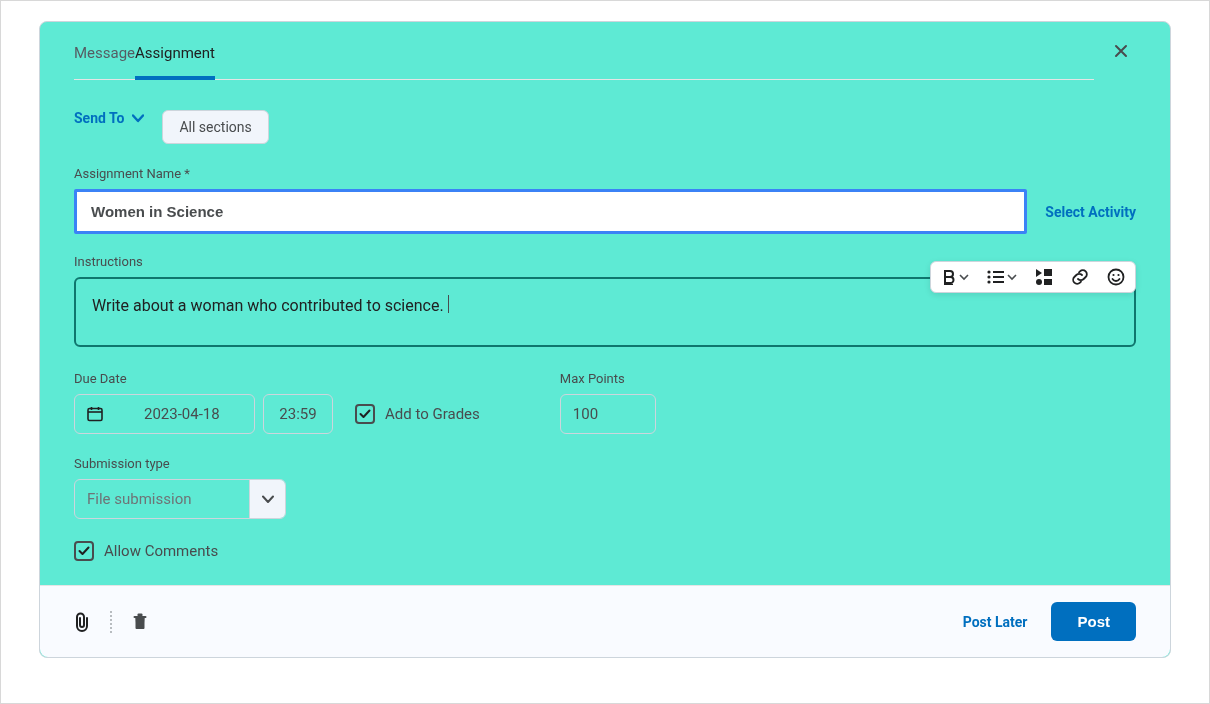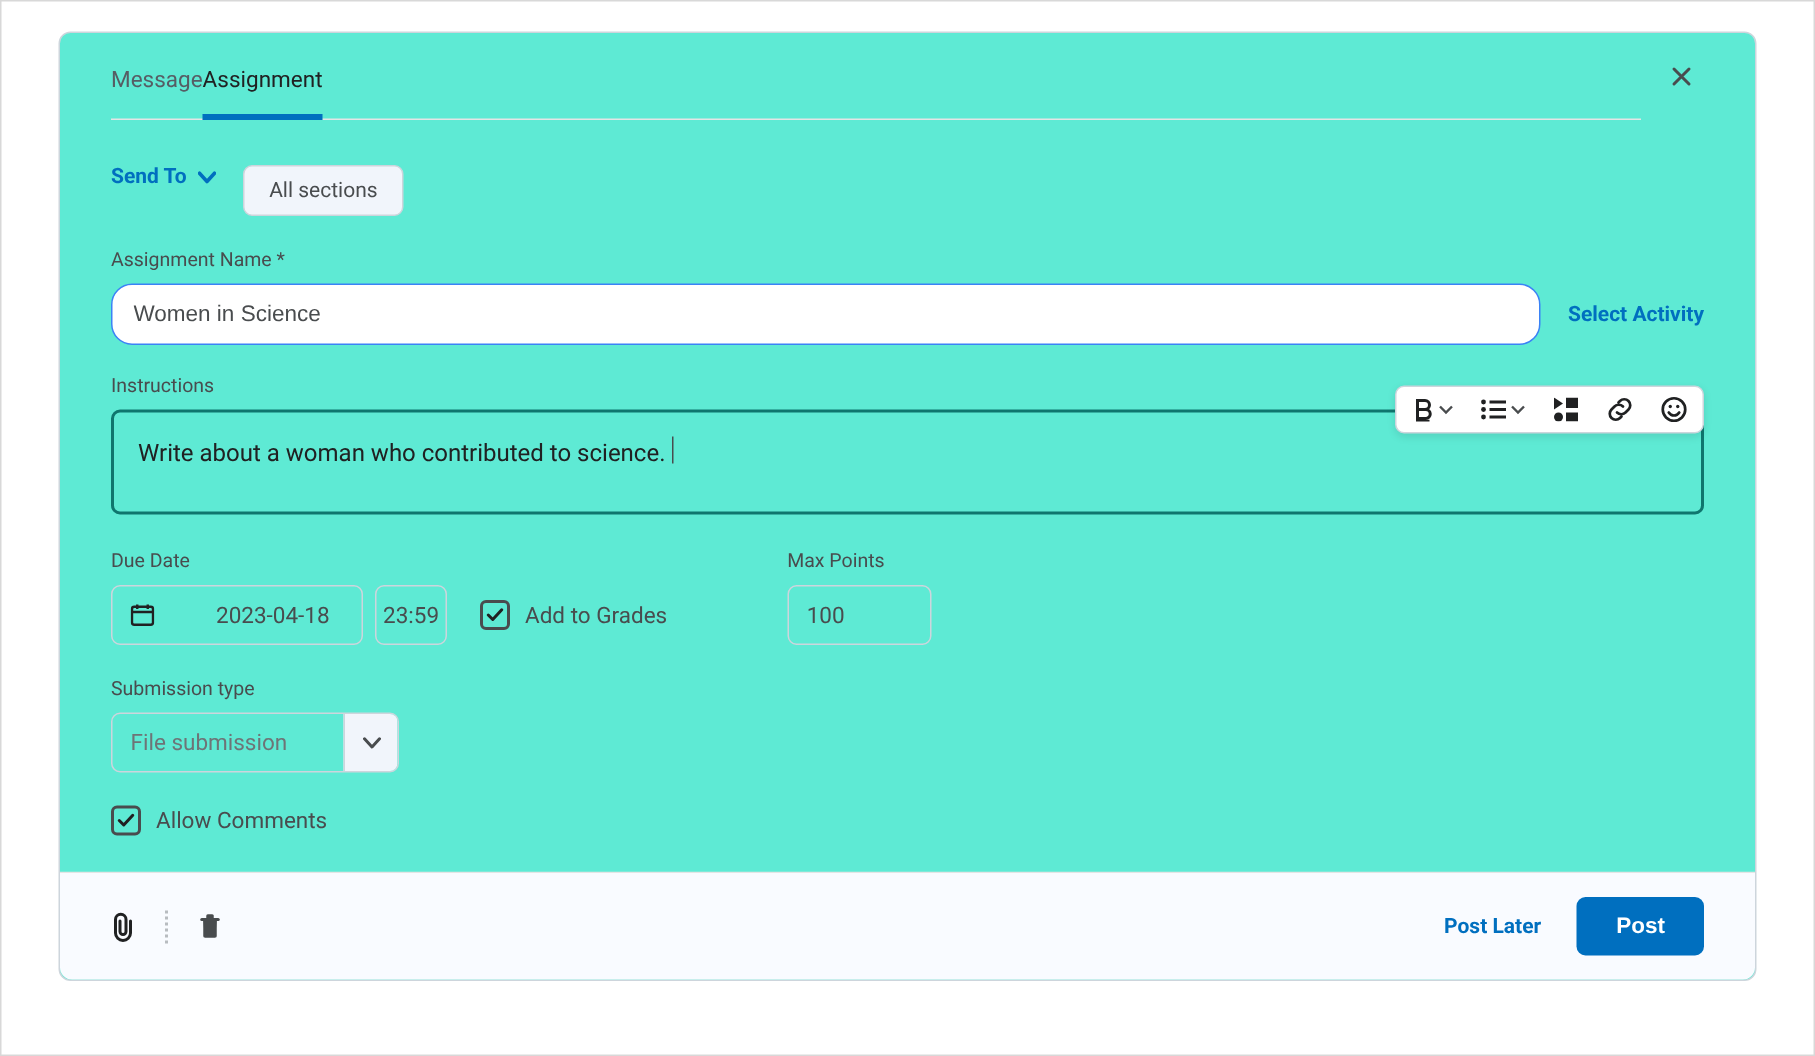--- a/index.html
+++ b/index.html
@@ -101,26 +101,27 @@
     margin-bottom: 8px;
     display:block;
   }
   .name-row {
     display: flex;
     align-items: center;
     gap: 18px;
     margin-bottom: 20px;
   }
   .text-input {
-    border: 1px solid #3b82f6;
-    border-radius: 14px;
+    border: 3px solid #3b82f6;
+    border-radius: 2px;
     padding: 11px 14px;
     font-size: 15px;
     color: #494c4e;
     width: 100%;
+    font-weight: bold;
   }
   .text-input.wide { flex: 1; }
   .select-existing {
     color: #006fbf;
     font-weight: 700;
     font-size: 14px;
     cursor:pointer;
     white-space: nowrap;
   }
   .instructions-wrap { position: relative; margin-bottom: 24px;}
@@ -166,40 +167,40 @@
   .date-input, .time-input, .points-input {
     border: 1px solid #cdd5dc;
     border-radius: 6px;
     padding: 10px 12px;
     font-size: 15px;
     color: #494c4e;
     display:flex;
     align-items:center;
     gap:10px;
   }
-  .date-input { width: 168px; gap: 41px; }
-  .time-input { width: 48px; justify-content:center;}
+  .date-input { width: 181px; gap: 41px; }
+  .time-input { width: 70px; justify-content:center;}
   .points-input { width: 96px; }
   .checkbox-row { display:flex; align-items:center; gap:10px; }
   .checkbox {
     width: 20px; height: 20px;
     border: 2px solid #494c4e;
     border-radius: 4px;
     display:flex;
     align-items:center;
     justify-content:center;
     cursor: pointer;
   }
   .checkbox.checked svg { display:block; }
   .submission-select {
     border: 1px solid #cdd5dc;
     border-radius: 6px;
     display:flex;
     align-items:stretch;
-    width: 192px;
+    width: 212px;
     overflow:hidden;
   }
   .submission-select .sel-text {
     flex:1; padding: 10px 12px; color:#6e7477; font-size:15px;
   }
   .submission-select .sel-caret {
     width: 36px;
     background: #f1f5fb;
     border-left: 1px solid #cdd5dc;
     display:flex; align-items:center; justify-content:center;

